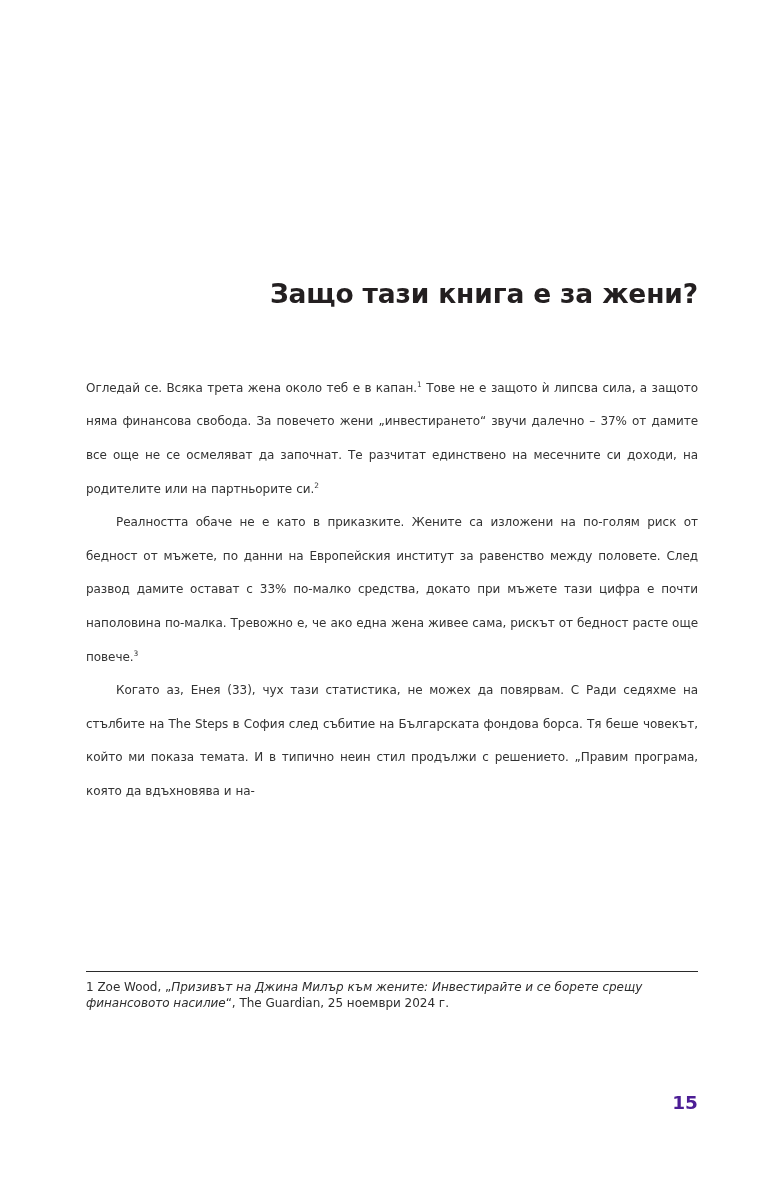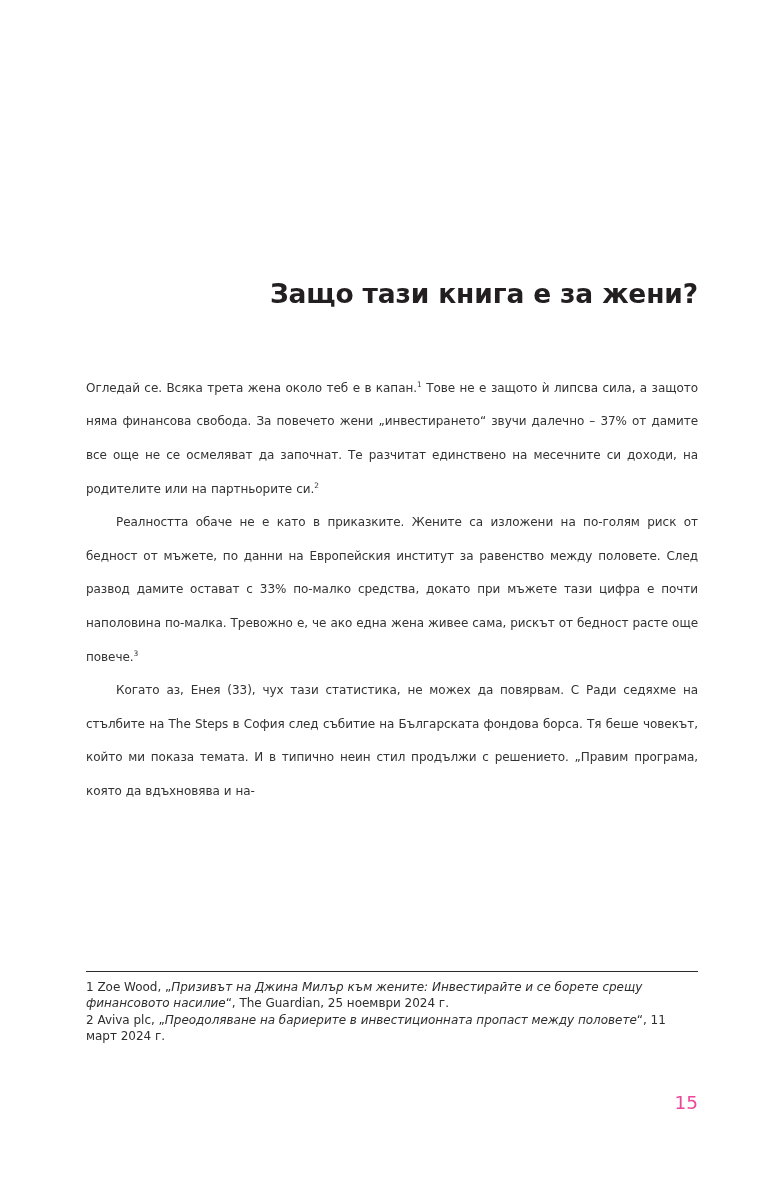--- a/index.html
+++ b/index.html
@@ -96,23 +96,24 @@
   .fn-item i {
     font-style: italic;
   }
 
   
   .folio {
     position: absolute;
     right: 84px;
     top: 1094px;
     font-size: 18.5px;
-    color: #ec4899;
+    color: #4c1d95;
     line-height: 1;
     text-align: right;
+    font-weight: bold;
   }
 </style>
 </head>
 <body>
 
 <div class="page">
 
   <div class="content">
     <h1 class="page-title">Защо тази книга е за жени?</h1>
 
@@ -120,19 +121,18 @@
         <p class="body-par"><span>Огледай се. Всяка трета жена около теб е в капан.</span><sup class="fn">1</sup><span> Тове не е защото ѝ липсва сила, а защото няма финансова свобода. За повечето жени „инвестирането“ звучи далечно – 37% от дамите все още не се осмеляват да започнат. Те разчитат единствено на месечните си доходи, на родителите или на партньорите си.</span><sup class="fn">2</sup></p>
         <p class="body-par indent"><span>Реалността обаче не е като в приказките. Жените са изложени на по-голям риск от бедност от мъжете, по данни на Европейския институт за равенство между половете. След развод дамите остават с 33% по-малко средства, докато при мъжете тази цифра е почти наполовина по-малка. Тревожно е, че ако една жена живее сама, рискът от бедност расте още повече.</span><sup class="fn">3</sup></p>
         <p class="body-par indent"><span>Когато аз, Енея (33), чух тази статистика, не можех да повярвам. С Ради седяхме на стълбите на The Steps в София след събитие на Българската фондова борса. Тя беше човекът, който ми показа темата. И в типично неин стил продължи с решението. „Правим програма, която да вдъхновява и на-</span></p>
       </div>
   </div>
 
   <div class="footnotes">
     <hr class="fn-rule">
     <div id="footnote-list">
         <p class="fn-item"><span>1 Zoe Wood, „</span><i>Призивът на Джина Милър към жените: Инвестирайте и се борете срещу финансовото насилие</i><span>“, The Guardian, 25 ноември 2024 г.</span></p>
-        <p class="fn-item"><span>2 Aviva plc, „</span><i>Преодоляване на бариерите в инвестиционната пропаст между половете</i><span>“, 11 март 2024 г.</span></p>
       </div>
   </div>
 
   <div class="folio">15</div>
 
 </div>
 
 </body></html>

